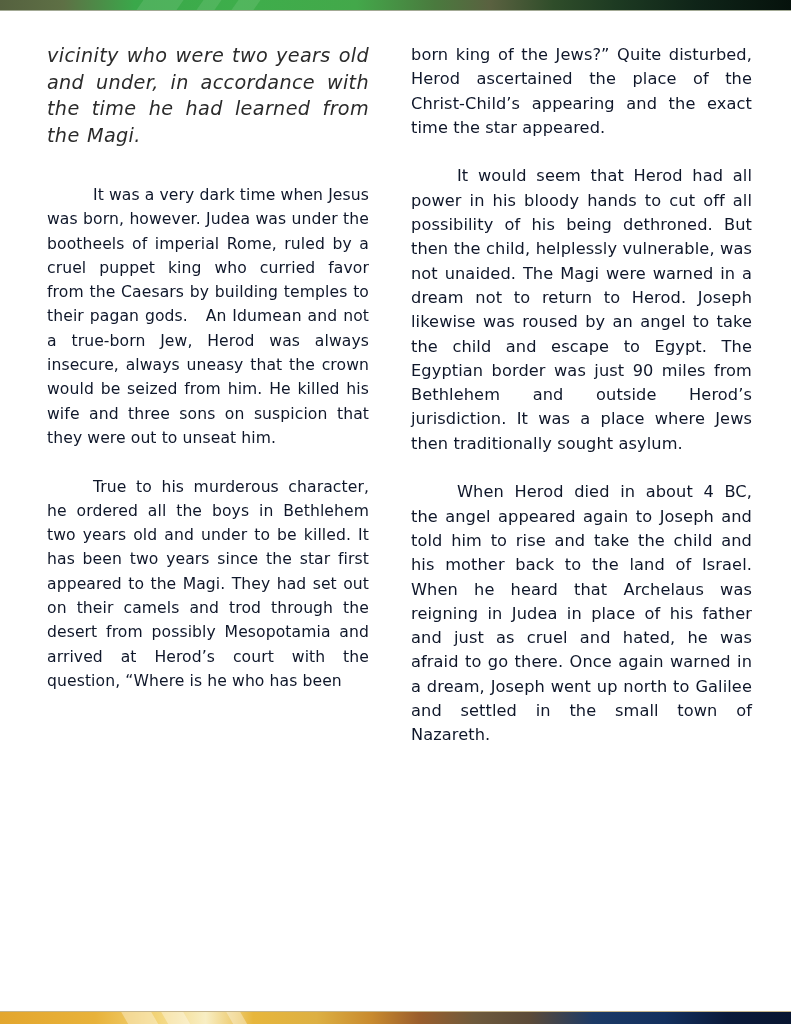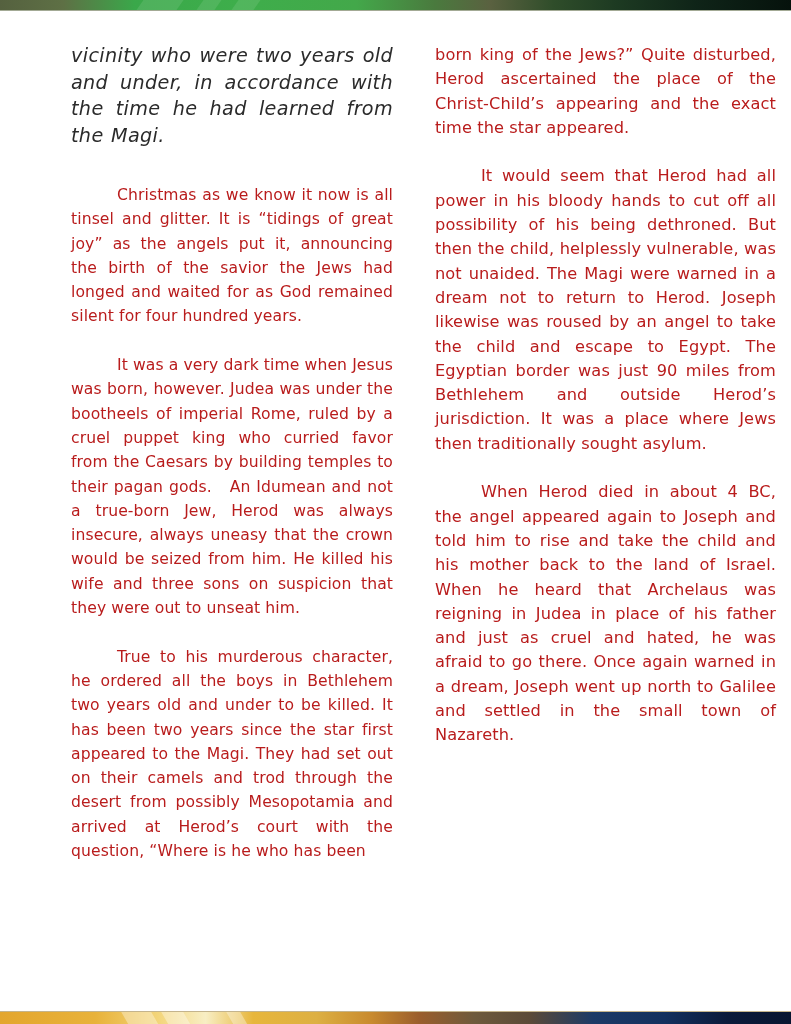--- a/index.html
+++ b/index.html
@@ -42,61 +42,59 @@
   .bottom-band .ray {
     position: absolute;
     top: 0; height: 13px;
     background: rgba(255,255,255,0.35);
     transform: skewX(30deg);
   }
 
   .column {
     position: absolute;
     top: 43px;
-    margin-left: 24px;
   }
   .col-left { left: 47px; width: 322px; }
   .col-right { left: 411px; width: 341px; }
 
   .pullquote {
     font-style: italic;
     font-size: 19.2px;
     line-height: 26.5px;
     color: #2b2b2b;
     letter-spacing: 0.35px;
     text-align: justify;
     text-align-last: left;
     margin: 0 0 34px 0;
     word-spacing: 1px;
   }
   .para {
     font-size: 15.6px;
     line-height: 24.3px;
-    color: #b91c1c;
+    color: #0f172a;
     text-align: justify;
     text-align-last: left;
     margin: 0 0 24.3px 0;
     text-indent: 46px;
     letter-spacing: 0.1px;
   }
   .para.no-indent { text-indent: 0; }
   .col-right .para { font-size: 16.2px; }
 </style>
 </head>
 <body>
 
 <div class="top-band">
   <div class="ray" style="left:140px;width:40px;"></div>
   <div class="ray" style="left:200px;width:18px;"></div>
   <div class="ray" style="left:235px;width:22px;"></div>
 </div>
 
 <div class="column col-left">
   <p class="pullquote">vicinity who were two years old and under, in accordance with the time he had learned from the Magi.</p>
-  <p class="para">Christmas as we know it now is all tinsel and glitter. It is “tidings of great joy” as the angels put it, announcing the birth of the savior the Jews had longed and waited for as God remained silent for four hundred years.</p>
   <p class="para">It was a very dark time when Jesus was born, however. Judea was under the bootheels of imperial Rome, ruled by a cruel puppet king who curried favor from the Caesars by building temples to their pagan gods.&nbsp;&nbsp; An Idumean and not a true-born Jew, Herod was always insecure, always uneasy that the crown would be seized from him. He killed his wife and three sons on suspicion that they were out to unseat him.</p>
   <p class="para">True to his murderous character, he ordered all the boys in Bethlehem two years old and under to be killed. It has been two years since the star first appeared to the Magi. They had set out on their camels and trod through the desert from possibly Mesopotamia and arrived at Herod’s court with the question, “Where is he who has been</p>
 </div>
 
 <div class="column col-right">
   <p class="para no-indent">born king of the Jews?” Quite disturbed, Herod ascertained the place of the Christ-Child’s appearing and the exact time the star appeared.</p>
   <p class="para">It would seem that Herod had all power in his bloody hands to cut off all possibility of his being dethroned. But then the child, helplessly vulnerable, was not unaided. The Magi were warned in a dream not to return to Herod. Joseph likewise was roused by an angel to take the child and escape to Egypt. The Egyptian border was just 90 miles from Bethlehem and outside Herod’s jurisdiction. It was a place where Jews then traditionally sought asylum.</p>
   <p class="para">When Herod died in about 4 BC, the angel appeared again to Joseph and told him to rise and take the child and his mother back to the land of Israel. When he heard that Archelaus was reigning in Judea in place of his father and just as cruel and hated, he was afraid to go there. Once again warned in a dream, Joseph went up north to Galilee and settled in the small town of Nazareth.</p>
 </div>
 

